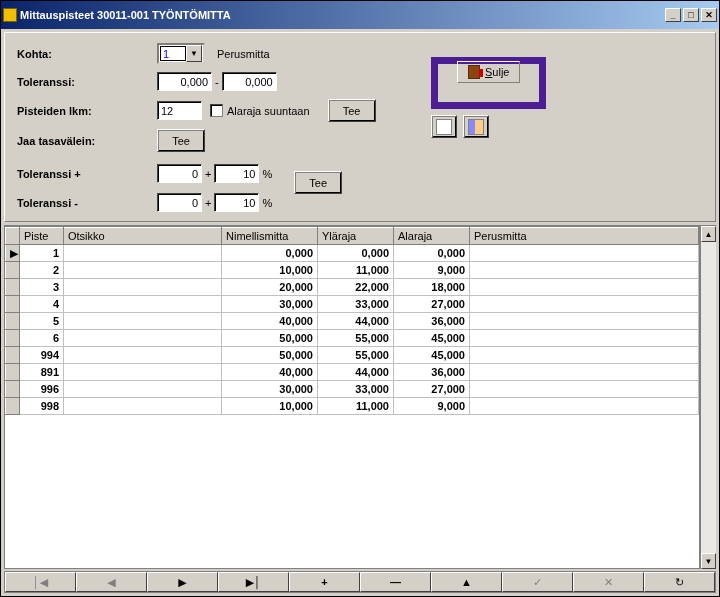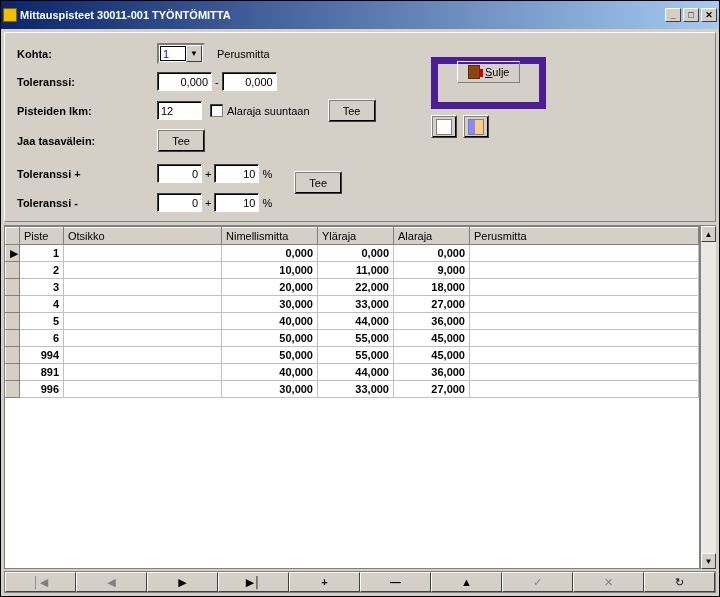--- a/index.html
+++ b/index.html
@@ -430,20 +430,29 @@
               </tr>
               <tr>
                 <td class="rowhdr"></td>
                 <td style="font-weight:bold">996</td>
                 <td style="text-align:left"></td>
                 <td style="font-weight:bold">30,000</td>
                 <td style="font-weight:bold">33,000</td>
                 <td style="font-weight:bold">27,000</td>
                 <td style="text-align:left"></td>
               </tr>
+              <tr>
+                <td class="rowhdr"></td>
+                <td style="font-weight:bold">998</td>
+                <td style="text-align:left"></td>
+                <td style="font-weight:bold">10,000</td>
+                <td style="font-weight:bold">11,000</td>
+                <td style="font-weight:bold">9,000</td>
+                <td style="text-align:left"></td>
+              </tr>
             </tbody>
         </table>
       </div>
       <div class="vscroll">
         <div class="arrow">▲</div>
         <div class="track"></div>
         <div class="arrow">▼</div>
       </div>
     </div>
 

